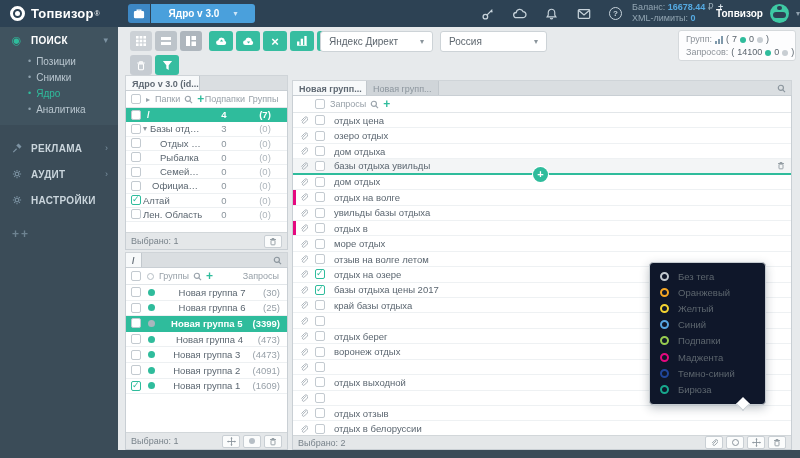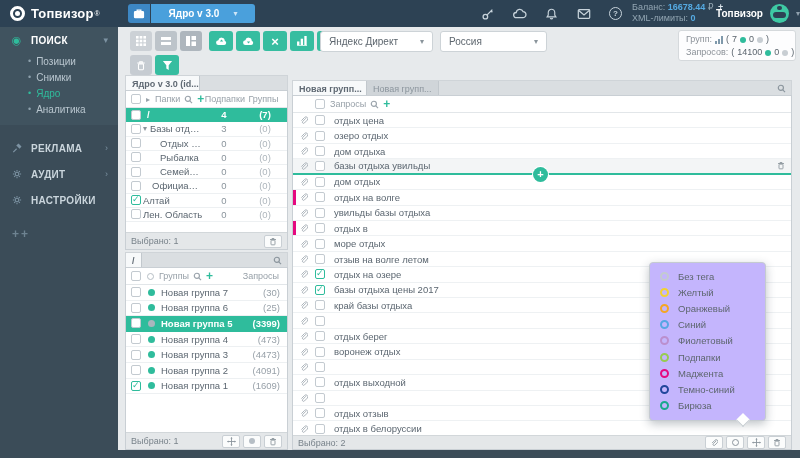--- a/index.html
+++ b/index.html
@@ -101,21 +101,21 @@
   .frow .fsub { width:42px; text-align:center; color:#8a949c; }
   .frow .fgrp { width:40px; text-align:center; color:#aeb6bd; }
   .frow.selected { background:#2fbc9c; border-bottom-color:#2fbc9c; color:#fff; font-weight:bold; }
   .frow.selected .fsub, .frow.selected .fgrp { color:#fff; }
   .fwrap { margin-left:6px; }
 
   
   .groups-panel { left:7px; top:225px; width:163px; height:198px; }
   .groups-panel .pfooter { height:17px; }
   .ghead-circle { width:7px; height:7px; border:1px solid #b6bec5; border-radius:50%; margin:0 0 0 6px; }
-  .grows { position:absolute; top:17px; left:0; right:0; bottom:17px; overflow:hidden; }
+  .grows { position:absolute; top:17px; left:0; right:0; bottom:17px; overflow:hidden;text-align:center; }
   .grow { height:15.6px; display:flex; align-items:center; padding:0 5px; border-bottom:1px solid #edf0f2; font-size:9.5px; color:#5b6670; cursor:pointer; }
   .grow .gdot { width:7px; height:7px; border-radius:50%; background:#2fbc9c; margin:0 6px 0 7px; }
   .grow .gname { flex:1; overflow:hidden; white-space:nowrap; }
   .grow .gcount { color:#98a1a9; padding-right:2px; }
   .grow.selected { background:#2fbc9c; border-bottom-color:#2fbc9c; }
   .grow.selected .gname, .grow.selected .gcount { color:#fff; font-weight:bold; }
   .grow.selected .gdot { background:#a9b6bd; }
 
   
   .queries-panel { left:174px; top:53px; width:500px; height:370px; }
@@ -127,21 +127,21 @@
   .qrow .qtext { margin-left:9px; flex:1; overflow:hidden; white-space:nowrap; }
   .qrow .tagbar { position:absolute; left:0; top:0; bottom:0; width:3px; display:none; }
   .qrow.tagged .tagbar { display:block; }
   .qrow .rowtrash { display:none; margin-left:auto; color:#8b959d; }
   .qrow.hovered { background:#f3f5f6; }
   .qrow.hovered .rowtrash { display:flex; }
   .qrow.insert-after { border-bottom:2px solid #2fbc9c; }
   .insert-plus { position:absolute; left:240px; top:54px; width:15px; height:15px; background:#2fbc9c; border-radius:50%; box-shadow:0 0 0 1px #fff; color:#fff; font-size:11px; font-weight:bold; line-height:14px; text-align:center; z-index:3; cursor:pointer; }
 
   
-  .tag-popup { position:absolute; left:649px; top:262px; width:117px; background:#c4b5fd; border:1px solid #c5cbd0; border-radius:4px; box-shadow:0 3px 10px rgba(40,55,70,.3); padding:5px 16px 6px 0; z-index:50; }
+  .tag-popup { position:absolute; left:649px; top:262px; width:117px; background:#0f172a; border:1px solid #c5cbd0; border-radius:4px; box-shadow:0 3px 10px rgba(40,55,70,.3); padding:5px 16px 6px 0; z-index:50; }
   .tag-popup::after { content:""; position:absolute; bottom:-5px; left:88px; width:9px; height:9px; background:#fff; border-right:1px solid #c5cbd0; border-bottom:1px solid #c5cbd0; transform:rotate(45deg); }
   .tag-item { height:16.2px; display:flex; align-items:center; padding:0 10px; font-size:9.5px; color:#5d666e; cursor:pointer; }
   .tag-ring { width:9px; height:9px; border-radius:50%; border:2px solid #999; margin-right:9px; }
 
   svg { display:block; }
 </style>
 </head>
 <body>
 
 <div class="screen">
@@ -905,36 +905,32 @@
       </div>
     </div>
   </div>
 
   <div class="tag-popup" id="tag-popup">
       <div class="tag-item">
     <span class="tag-ring" style="border-color: rgb(195, 202, 208);"></span>
     <span class="tag-label">Без тега</span>
   </div>
       <div class="tag-item">
+    <span class="tag-ring" style="border-color: rgb(245, 166, 35);"></span>
+    <span class="tag-label">Оранжевый</span>
+  </div>
+      <div class="tag-item">
     <span class="tag-ring" style="border-color: rgb(243, 211, 49);"></span>
     <span class="tag-label">Желтый</span>
-  </div>
-      <div class="tag-item">
-    <span class="tag-ring" style="border-color: rgb(245, 166, 35);"></span>
-    <span class="tag-label">Оранжевый</span>
   </div>
       <div class="tag-item">
     <span class="tag-ring" style="border-color: rgb(86, 166, 227);"></span>
     <span class="tag-label">Синий</span>
   </div>
       <div class="tag-item">
-    <span class="tag-ring" style="border-color: rgb(187, 143, 206);"></span>
-    <span class="tag-label">Фиолетовый</span>
-  </div>
-      <div class="tag-item">
     <span class="tag-ring" style="border-color: rgb(151, 204, 80);"></span>
     <span class="tag-label">Подпапки</span>
   </div>
       <div class="tag-item">
     <span class="tag-ring" style="border-color: rgb(229, 9, 127);"></span>
     <span class="tag-label">Маджента</span>
   </div>
       <div class="tag-item">
     <span class="tag-ring" style="border-color: rgb(32, 70, 155);"></span>
     <span class="tag-label">Темно-синий</span>

